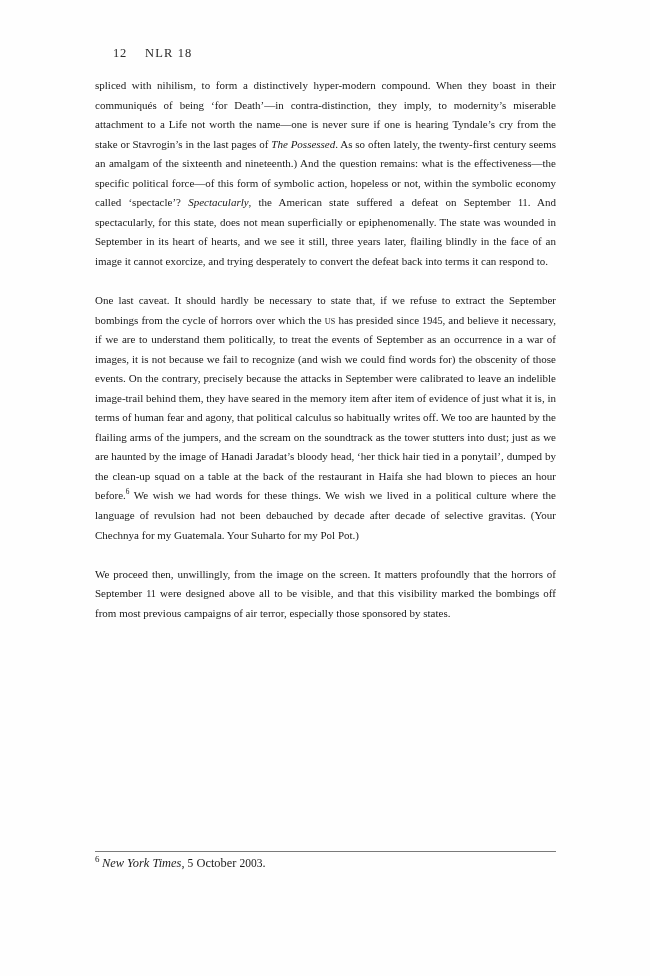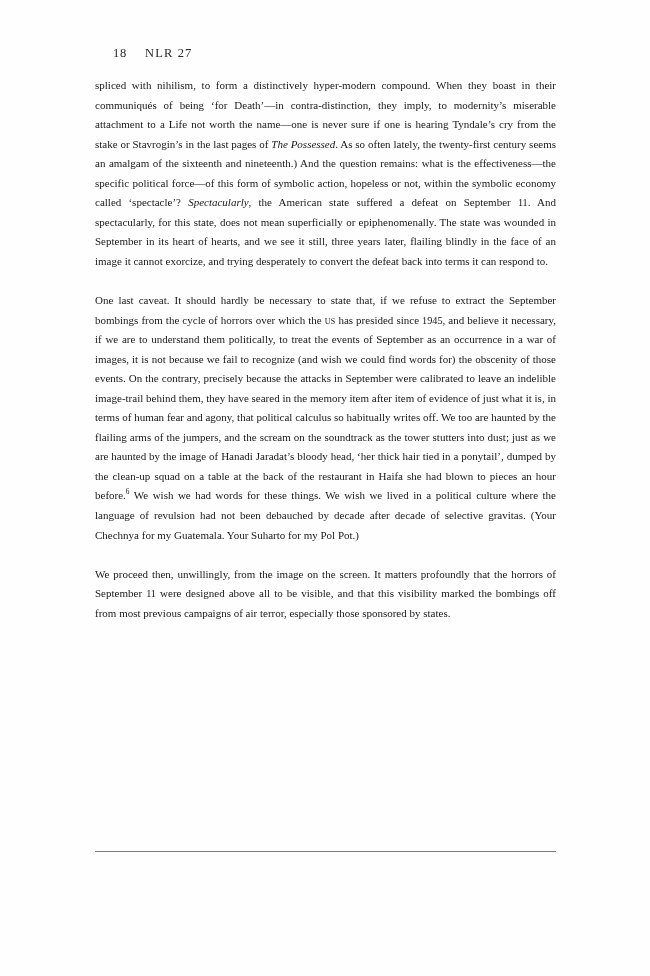--- a/index.html
+++ b/index.html
@@ -108,25 +108,28 @@
     line-height: 0;
     margin-right: 2.5px;
   }
 </style>
 </head>
 <body>
 
 <div class="page">
 
   <div class="running-head">
-    <span class="folio">18</span><span class="journal">NLR 27</span>
+    <span class="folio">12</span><span class="journal">NLR 18</span>
   </div>
 
   <div class="text-column">
     <p class="para">spliced with nihilism, to form a distinctively hyper-modern compound. When they boast in their communiqués of being ‘for Death’—in contra-distinction, they imply, to modernity’s miserable attachment to a Life not worth the name—one is never sure if one is hearing Tyndale’s cry from the stake or Stavrogin’s in the last pages of <i>The Possessed</i>. As so often lately, the twenty-first century seems an amalgam of the sixteenth and nineteenth.) And the question remains: what is the effectiveness—the specific political force—of this form of symbolic action, hopeless or not, within the symbolic economy called ‘spectacle’? <i>Spectacularly</i>, the American state suffered a defeat on September <span class="oldstyle">11</span>. And spectacularly, for this state, does not mean superficially or epiphenomenally. The state was wounded in September in its heart of hearts, and we see it still, three years later, flailing blindly in the face of an image it cannot exorcize, and trying desperately to convert the defeat back into terms it can respond to.</p>
     <p class="para">One last caveat. It should hardly be necessary to state that, if we refuse to extract the September bombings from the cycle of horrors over which the <span class="smallcaps">us</span> has presided since <span class="oldstyle">1945</span>, and believe it necessary, if we are to understand them politically, to treat the events of September as an occurrence in a war of images, it is not because we fail to recognize (and wish we could find words for) the obscenity of those events. On the contrary, precisely because the attacks in September were calibrated to leave an indelible image-trail behind them, they have seared in the memory item after item of evidence of just what it is, in terms of human fear and agony, that political calculus so habitually writes off. We too are haunted by the flailing arms of the jumpers, and the scream on the soundtrack as the tower stutters into dust; just as we are haunted by the image of Hanadi Jaradat’s bloody head, ‘her thick hair tied in a ponytail’, dumped by the clean-up squad on a table at the back of the restaurant in Haifa she had blown to pieces an hour before.<sup class="fnref">6</sup> We wish we had words for these things. We wish we lived in a political culture where the language of revulsion had not been debauched by decade after decade of selective gravitas. (Your Chechnya for my Guatemala. Your Suharto for my Pol Pot.)</p>
     <p class="para">We proceed then, unwillingly, from the image on the screen. It matters profoundly that the horrors of September <span class="oldstyle">11</span> were designed above all to be visible, and that this visibility marked the bombings off from most previous campaigns of air terror, especially those sponsored by states.</p>
   </div>
 
   <hr class="footnote-rule">
 
+  <div class="footnotes">
+    <p class="footnote"><span class="marker">6</span><i>New York Times</i>, <span class="oldstyle">5</span> October <span class="oldstyle">2003</span>.</p>
+  </div>
 
 </div>
 
 </body></html>

